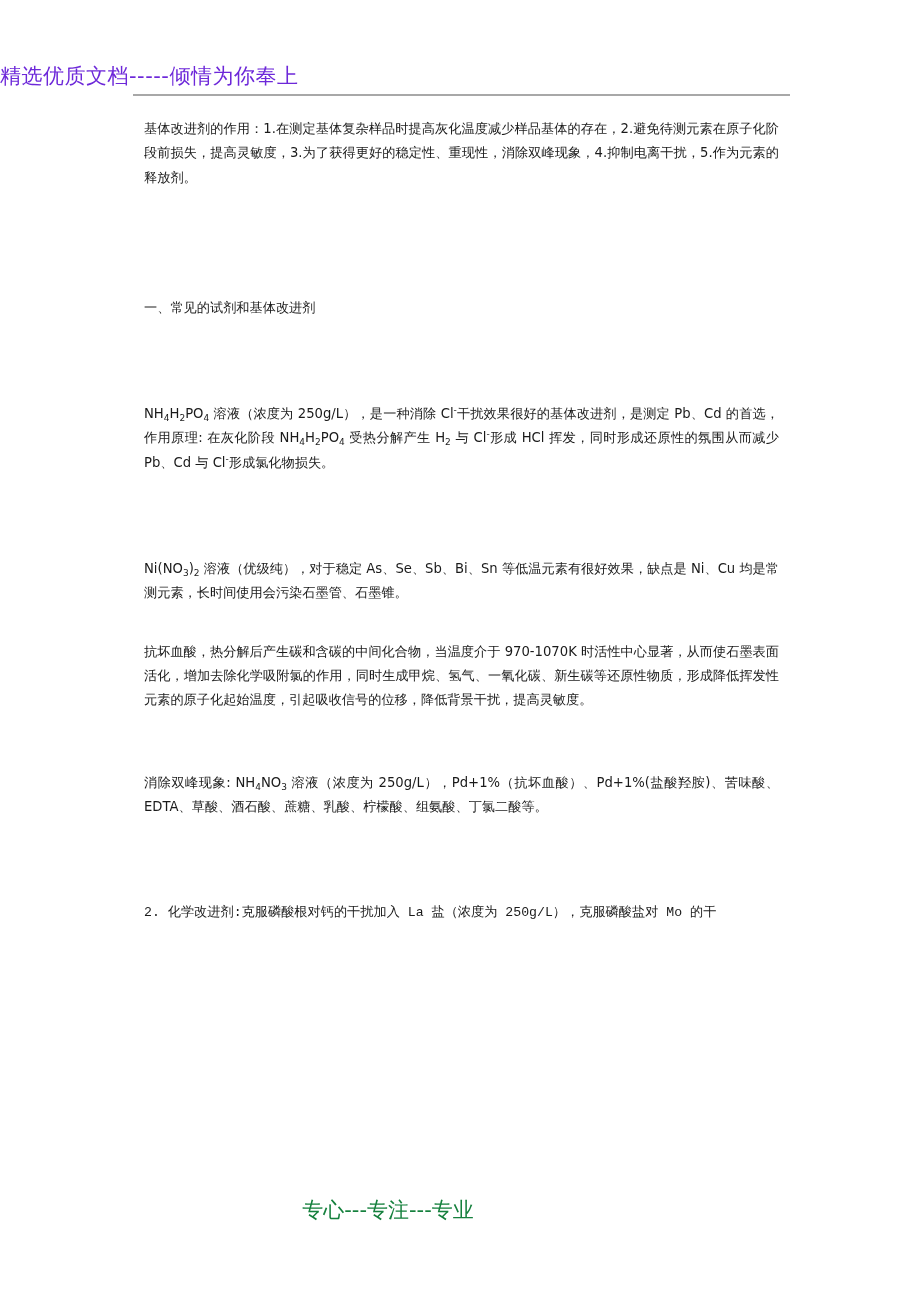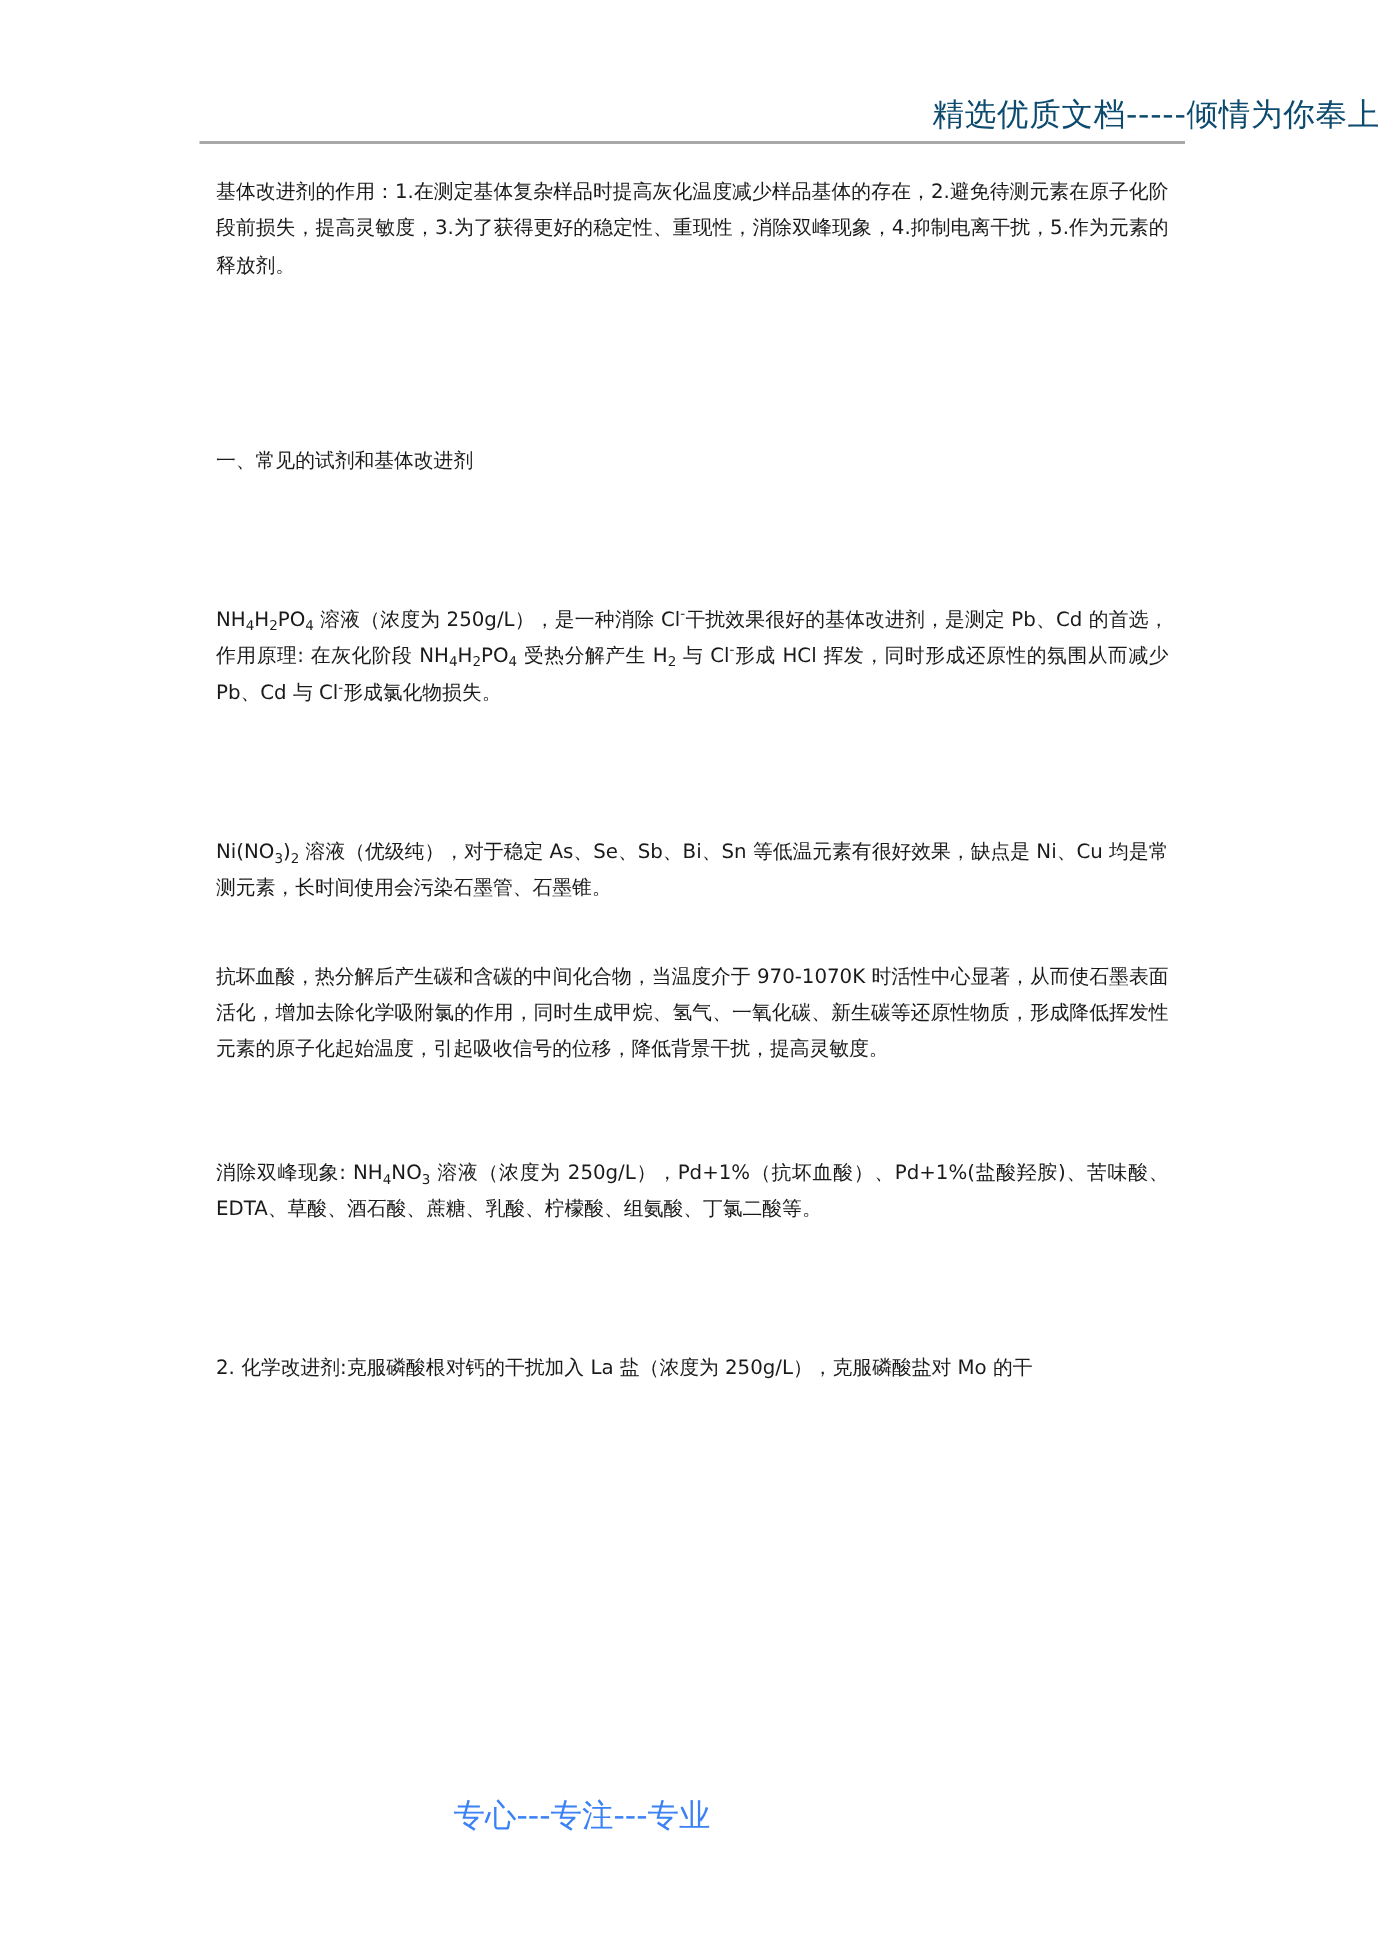--- a/index.html
+++ b/index.html
@@ -1,31 +1,31 @@
 <!DOCTYPE html>
 <html><head>
 <meta charset="utf-8">
 <style>
   html, body { margin: 0; padding: 0; background: #ffffff; }
   body { width: 920px; height: 1302px; position: relative; overflow: hidden;
          font-family: "DejaVu Sans", "Liberation Sans", sans-serif; color: #1a1a1a; }
-  .header-title { position: absolute; top: 62px; left: 0; width: 920px; text-align: right;
-                  font-size: 21px; color: #0c4a6e; letter-spacing: 0.5px; }
+  .header-title { position: absolute; top: 62px; left: 0; width: 920px; text-align: left;
+                  font-size: 21px; color: #6d28d9; letter-spacing: 0.5px; }
   .header-rule { position: absolute; top: 94px; left: 133px; width: 657px; height: 2px;
                  background: #a8a8a8; }
   .content { position: absolute; left: 139px; top: 112px; width: 645px; font-size: 13.2px;
              line-height: 24.3px; }
   .content p { margin: 5px; text-align: justify; }
   .gap-s { height: 24px; }
   .gap-l { height: 72px; }
   .gap-m { height: 48px; }
   sub { font-size: 9px; vertical-align: -3px; line-height: 0; }
   sup { font-size: 9px; vertical-align: 5px; line-height: 0; }
   .footer { position: absolute; top: 1196px; left: 0; width: 776px; text-align: center;
-            font-size: 21px; color: #3b82f6; }
+            font-size: 21px; color: #15803d; }
 </style>
 </head>
 <body>
 
 <div class="header-title">精选优质文档-----倾情为你奉上</div>
 <div class="header-rule"></div>
 
 <div class="content">
   <p>基体改进剂的作用：1.在测定基体复杂样品时提高灰化温度减少样品基体的存在，2.避免待测元素在原子化阶段前损失，提高灵敏度，3.为了获得更好的稳定性、重现性，消除双峰现象，4.抑制电离干扰，5.作为元素的释放剂。</p>
   <div class="gap-s"></div>
@@ -45,16 +45,16 @@
   <div class="gap-s"></div>
 
   <p>抗坏血酸，热分解后产生碳和含碳的中间化合物，当温度介于 970-1070K 时活性中心显著，从而使石墨表面活化，增加去除化学吸附氯的作用，同时生成甲烷、氢气、一氧化碳、新生碳等还原性物质，形成降低挥发性元素的原子化起始温度，引起吸收信号的位移，降低背景干扰，提高灵敏度。</p>
   <div class="gap-s"></div>
 
   <div class="gap-s"></div>
 
   <p><span>消除双峰现象: NH</span><sub>4</sub><span>NO</span><sub>3</sub><span> 溶液（浓度为 250g/L），Pd+1%（抗坏血酸）、Pd+1%(盐酸羟胺)、苦味酸、EDTA、草酸、酒石酸、蔗糖、乳酸、柠檬酸、组氨酸、丁氯二酸等。</span></p>
   <div class="gap-l"></div>
 
-  <p style="white-space:nowrap;overflow:hidden;">2.  化学改进剂:克服磷酸根对钙的干扰加入 La 盐（浓度为 250g/L），克服磷酸盐对 Mo 的干</p>
+  <p style="white-space:nowrap;overflow:hidden;font-family:Liberation Mono, monospace;">2.  化学改进剂:克服磷酸根对钙的干扰加入 La 盐（浓度为 250g/L），克服磷酸盐对 Mo 的干</p>
 </div>
 
 <div class="footer">专心---专注---专业</div>
 
 </body></html>

